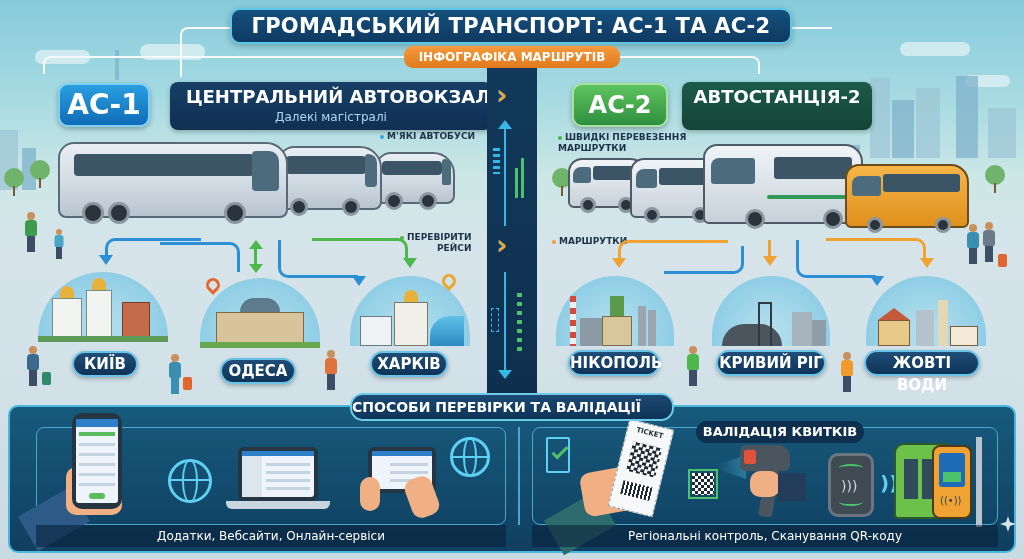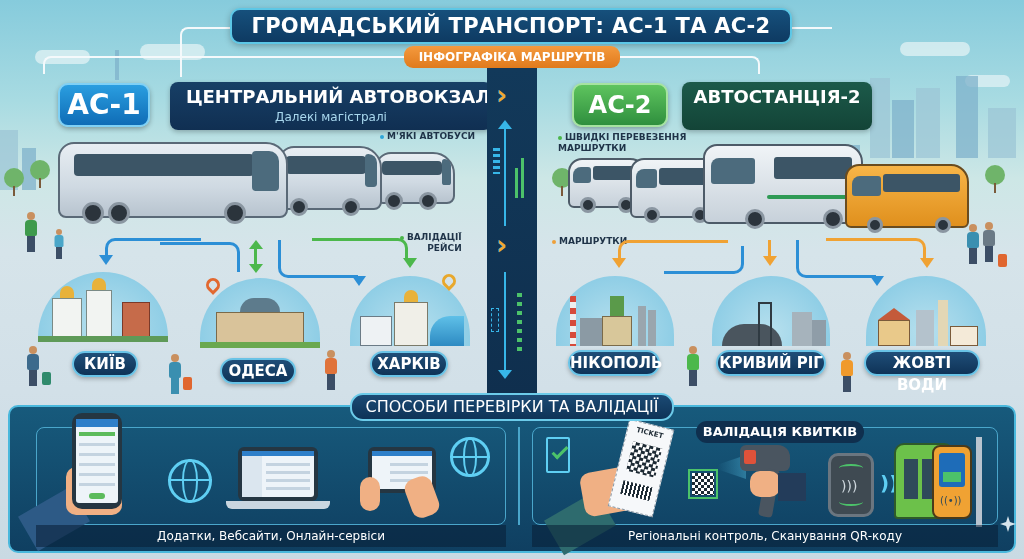--- a/index.html
+++ b/index.html
@@ -109,21 +109,21 @@
   
   .panel {
     position:absolute; left:8px; top:405px; width:1008px; height:148px;
     background:linear-gradient(180deg,#175a7c,#0f3f61);
     border:2px solid #4ab8dc; border-radius:10px;
   }
   .panel-title {
     position:absolute; left:350px; top:393px; width:324px; height:28px;
     background:linear-gradient(180deg,#1b4a74,#0e3357);
     border:2px solid #6ccbe9; border-radius:13px;
-    color:#fff; font-weight:normal; font-size:16px; text-align:center; line-height:24px;
+    color:#fff; font-weight:bold; font-size:14px; line-height:24px;
   }
   .sub-panel { position:absolute; border:1.5px solid #4aa6cb; border-radius:8px; }
   .sub-title {
     position:absolute; height:22px; border-radius:11px; background:#0f2f4e;
     color:#fff; font-weight:bold; font-size:13px; text-align:center; line-height:22px;
   }
   .caption-bar { position:absolute; height:22px; background:rgba(8,30,52,.55); color:#fff; font-size:12px; line-height:22px; text-align:center; }
 
   .device { position:absolute; background:#253642; border-radius:6px; }
   .screen { position:absolute; background:#eef4f9; border-radius:3px; }
@@ -178,21 +178,21 @@
 
 <div class="station-box ac1">
   <div class="name" style="padding-left:14px;">ЦЕНТРАЛЬНИЙ АВТОВОКЗАЛ</div>
   <div class="sub">Далекі магістралі</div>
 </div>
 <div class="badge ac1">АС-1</div>
 <div class="note" style="left:380px;top:131px;">
   <span class="dot" style="background:#2fa6d8"></span><span>М'ЯКІ АВТОБУСИ</span>
 </div>
 <div class="note" style="left:400px;top:232px;text-align:right;">
-  <span class="dot" style="background:#4ab54a"></span><span>ВАЛІДАЦІЇ</span><br>
+  <span class="dot" style="background:#4ab54a"></span><span>ПЕРЕВІРИТИ</span><br>
   <span>РЕЙСИ</span>
 </div>
 
 <div class="badge ac2">АС-2</div>
 <div class="station-box ac2">
   <div class="name">АВТОСТАНЦІЯ-2</div>
 </div>
 <div class="note" style="left:558px;top:132px;">
   <span class="dot" style="background:#4ab54a"></span><span>ШВИДКІ ПЕРЕВЕЗЕННЯ</span><br>
   <span>МАРШРУТКИ</span>

